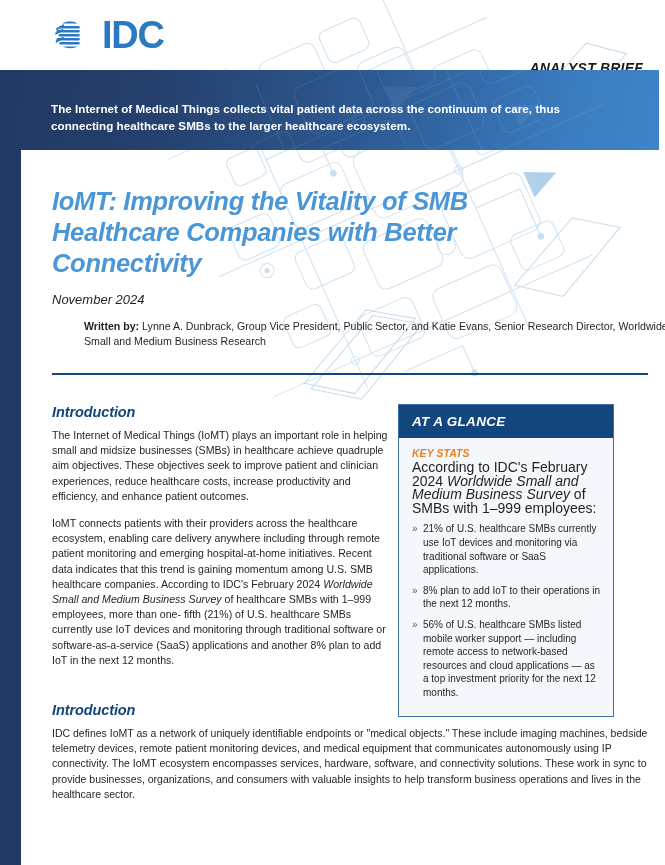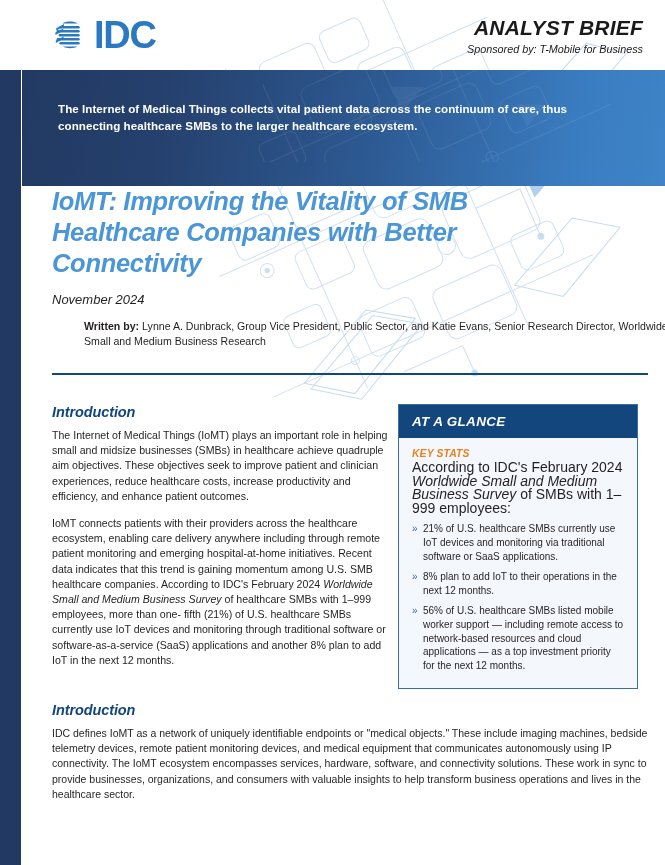--- a/index.html
+++ b/index.html
@@ -43,56 +43,57 @@
     position: absolute;
     top: 0; left: 0;
     width: 665px; height: 70px;
     z-index: 4;
   }
   .logo {
     position: absolute;
     left: 52px; top: 18px;
     display: flex;
     align-items: center;
-    gap: 8px;
+    gap: 16px;
   }
   .logo-mark { width: 34px; height: 34px; display:block; }
   .logo-word {
     font-family: "Liberation Sans", sans-serif;
     font-size: 38px;
     font-weight: bold;
     letter-spacing: -1.2px;
     color: #2b79c2;
     line-height: 34px;
   }
   .brief-block {
     position: absolute;
     right: 22px; top: 16px;
     text-align: right;
   }
   .brief-title {
-    font-size: 21px;
+    font-size: 14px;
     font-weight: bold;
     font-style: italic;
     letter-spacing: 0.2px;
     color: #1a1a1a;
+    margin-top: 44px;
   }
   .brief-sponsor {
     font-size: 10.8px;
     font-style: italic;
     color: #1a1a1a;
     margin-top: 3px;
     margin-left: 8px;
   }
 
   
   .banner {
     position: absolute;
-    left: 22px; top: 70px;
-    width: 644px; height: 116px;
+    left: 15px; top: 70px;
+    width: 644px; height: 80px;
     background: linear-gradient(100deg, #223a63 0%, #25406d 22%, #2d5a93 55%, #3a7cc0 85%, #3f84c8 100%);
     z-index: 4;
     overflow: hidden;
   }
   .banner-wm { position:absolute; inset:0; opacity:.16; }
   .banner-text {
     position: relative;
     z-index: 2;
     color: #ffffff;
     font-size: 11.6px;
@@ -171,21 +172,21 @@
     margin: 0 0 12px 0;
   }
   p.body:last-child { margin-bottom: 0; }
   .it { font-style: italic; }
 
   
   .glance {
     border: 1.3px solid #3b6ea5;
     background: #f4f8fc;
     box-sizing: border-box;
-    width: 240px;
+    width: 216px;
   }
   .glance-head {
     background: #12467c;
     color: #ffffff;
     font-size: 13.5px;
     font-weight: bold;
     font-style: italic;
     padding: 9px 0 9px 13px;
     letter-spacing: 0.3px;
   }

